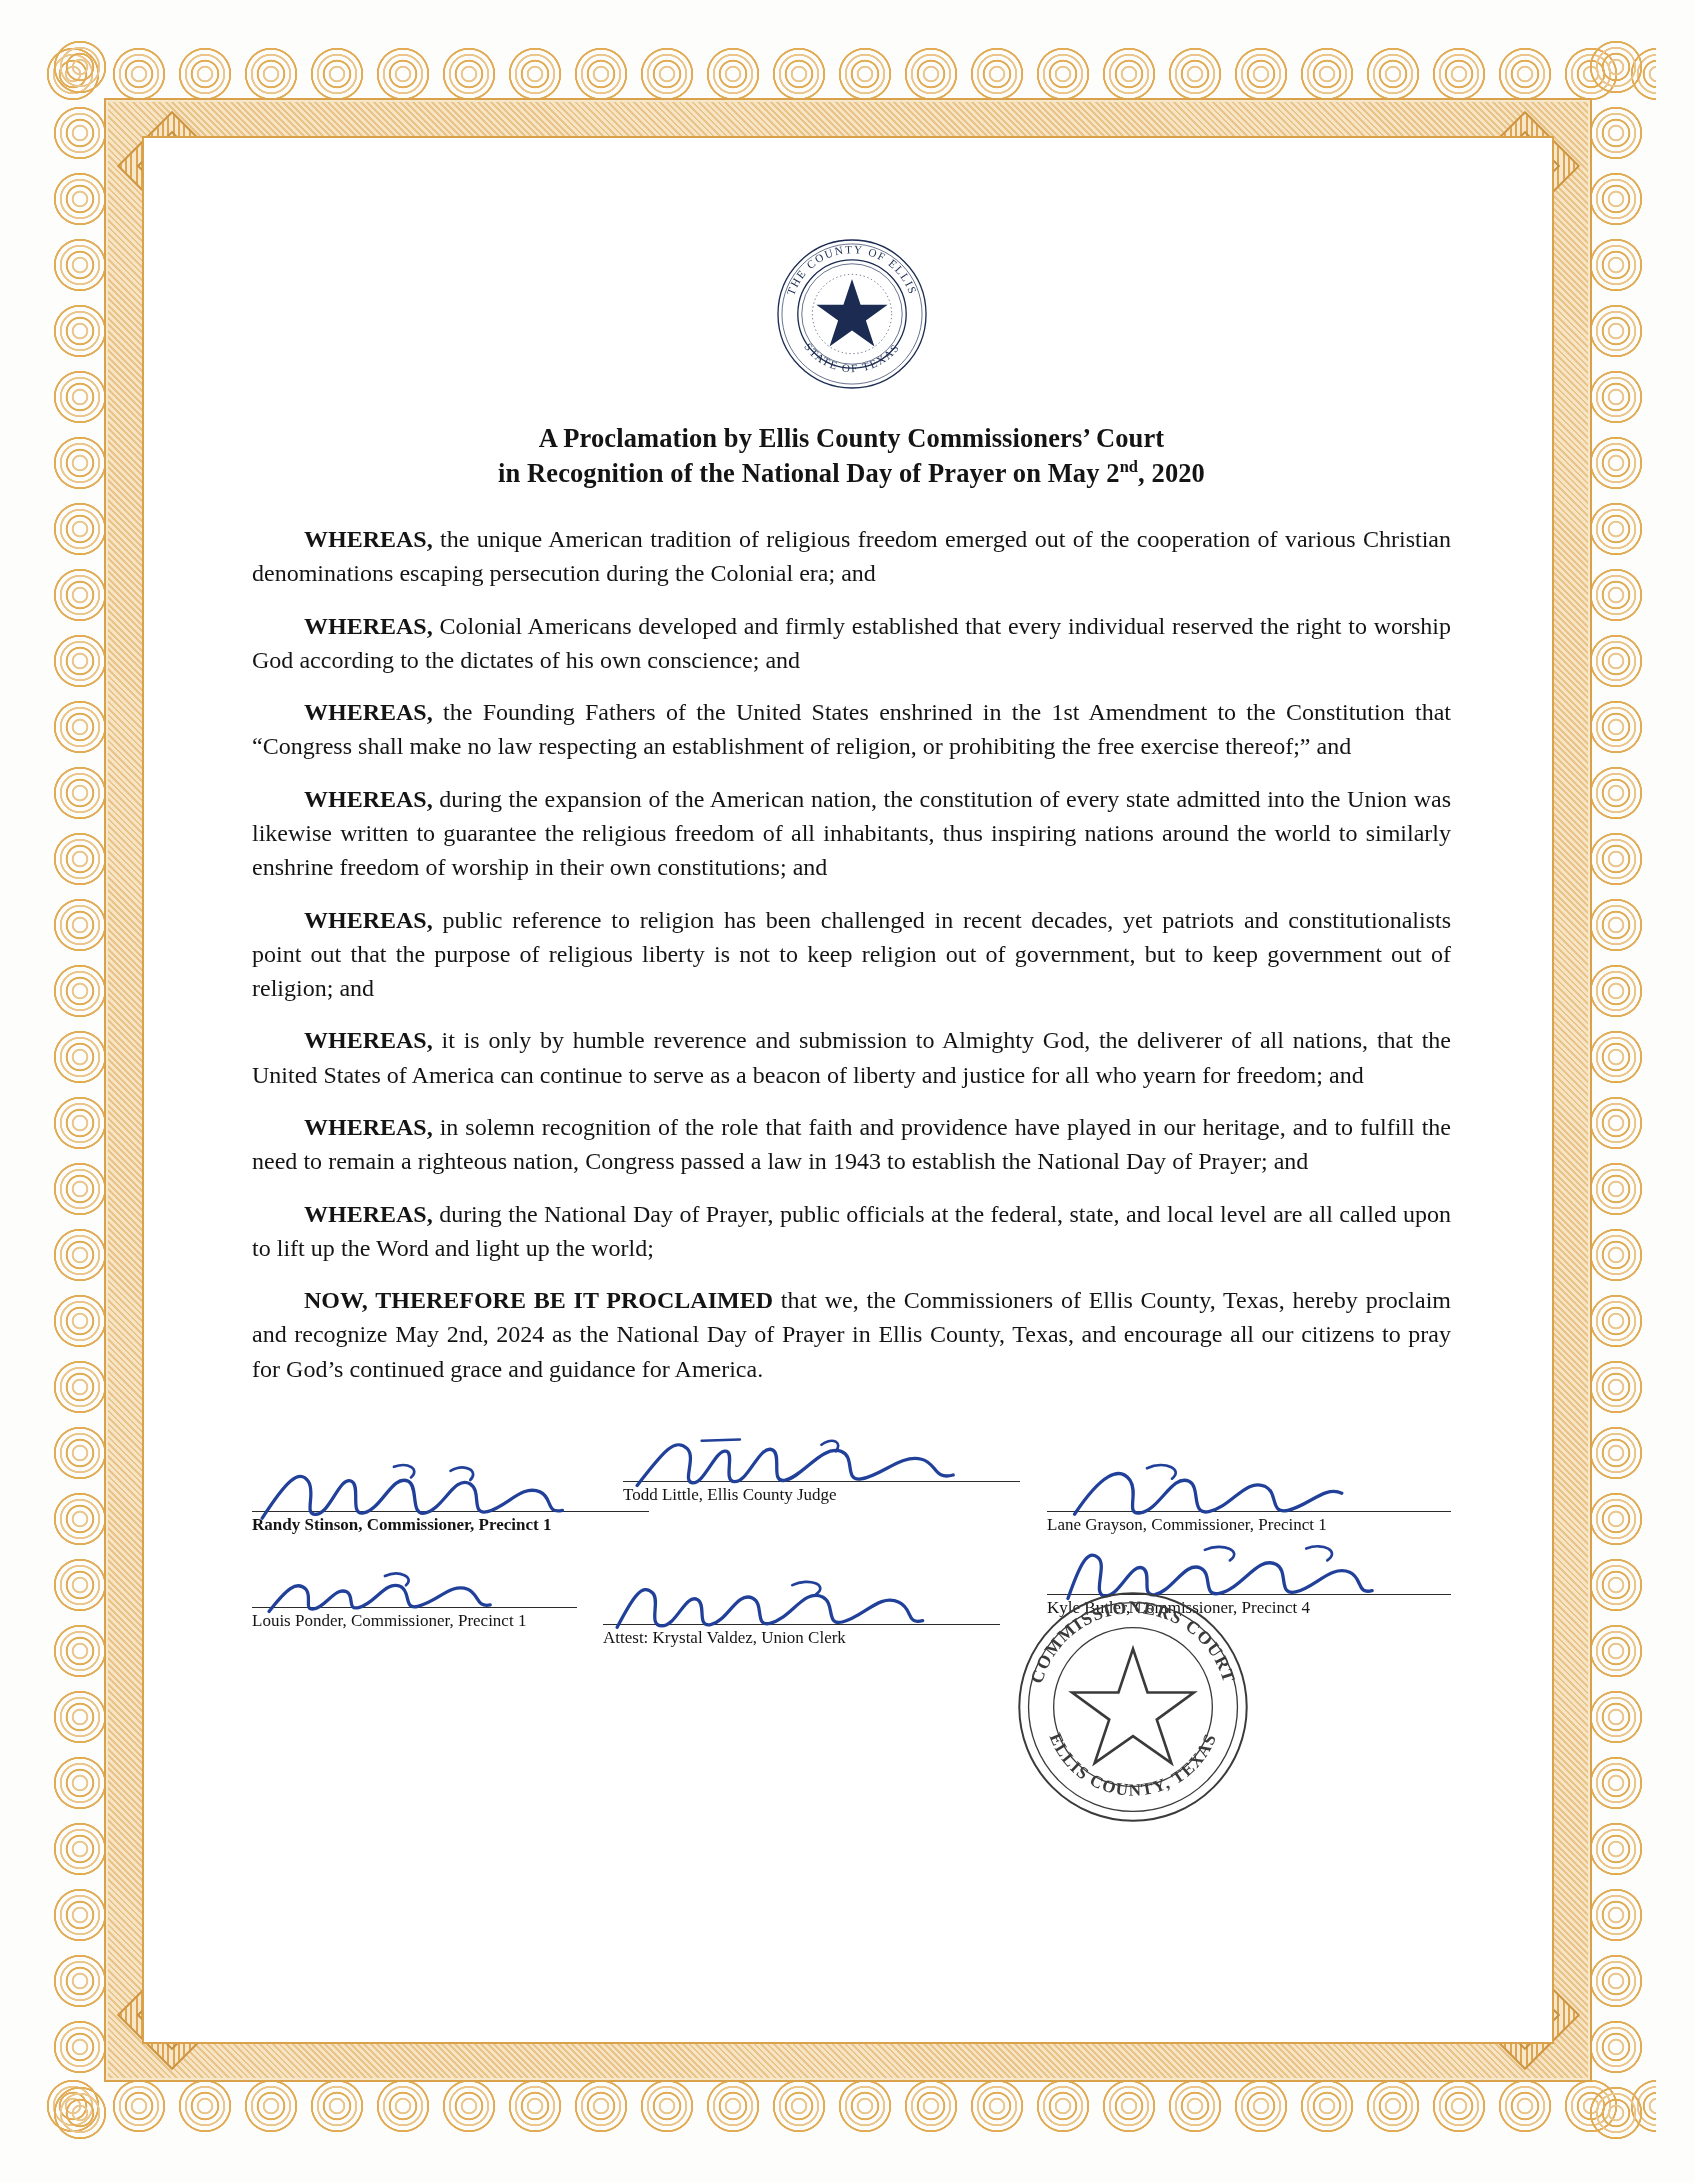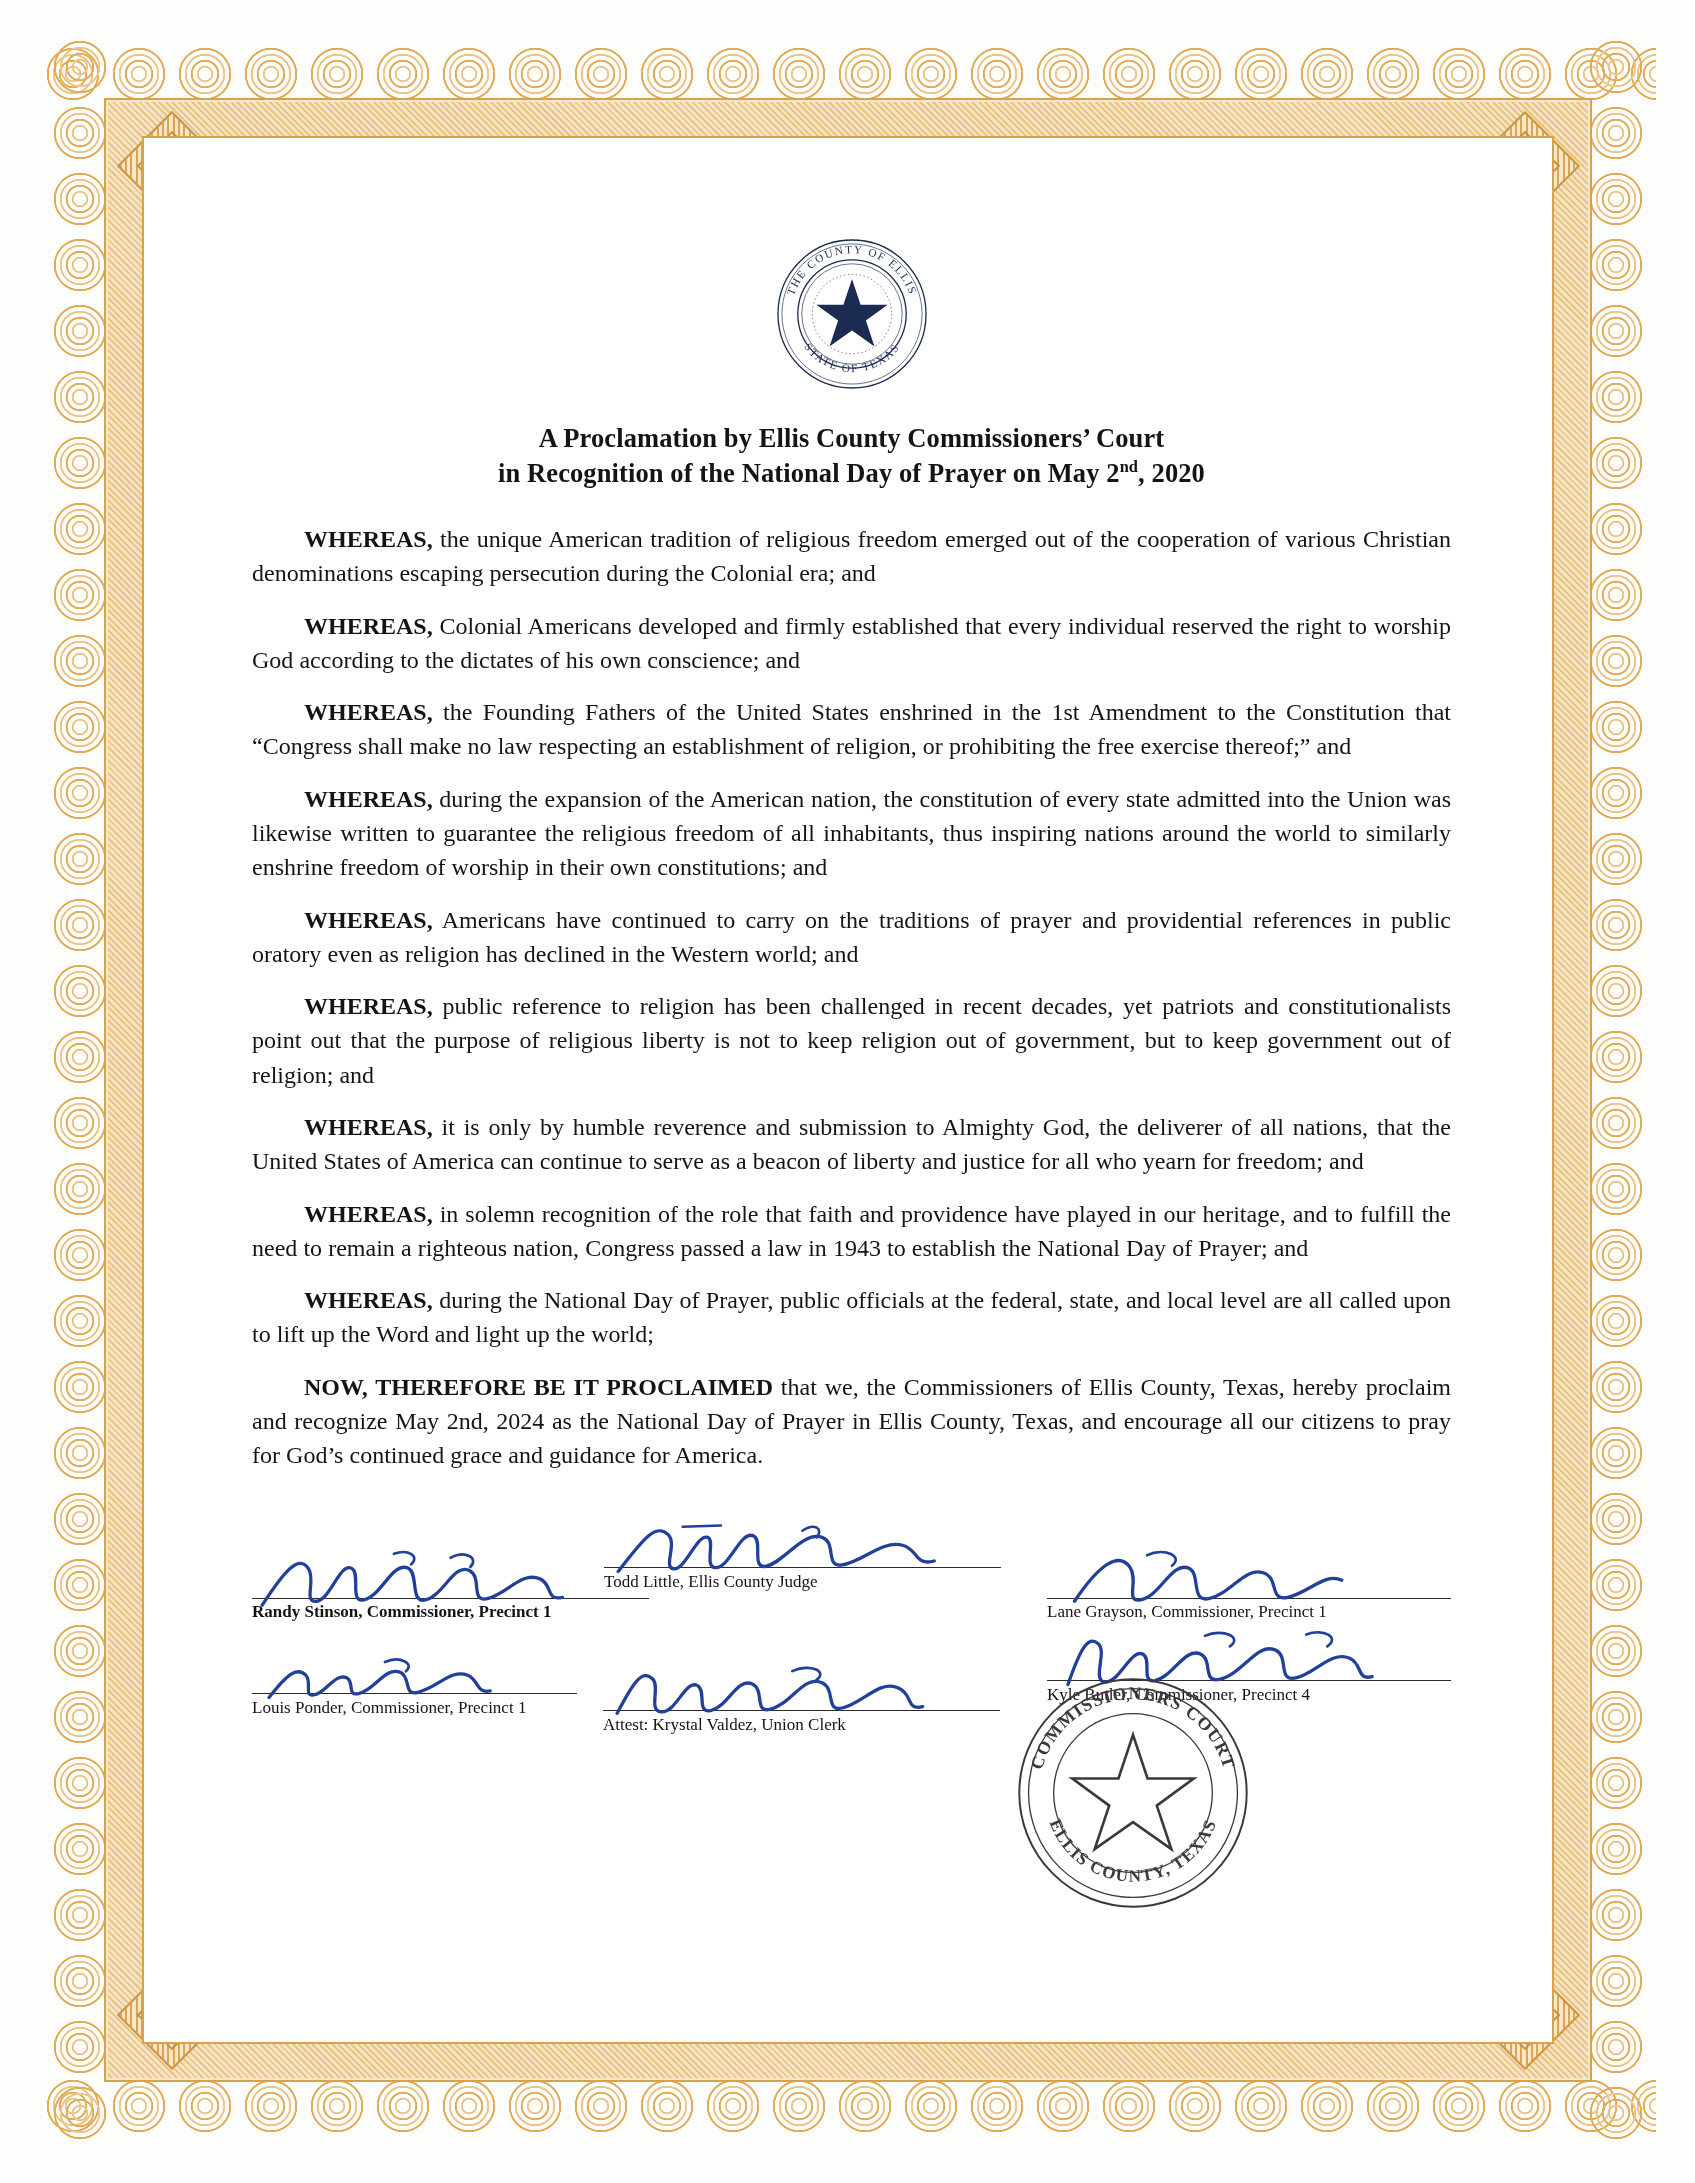--- a/index.html
+++ b/index.html
@@ -149,21 +149,21 @@
     border-bottom: 1.1px solid #2b2b2b;
     height: 57px;
   }
   .sig-label {
     font-size: 17px;
     padding-top: 3.3px;
     white-space: nowrap;
   }
   .sig-center .sig-label { text-align: left; }
 
-  .sig-judge     { left: 352px;  top: 0; width: 397px; }
+  .sig-judge     { left: 371px;  top: 0; width: 397px; }
   .sig-p1        { left: 0px;    top: 30.5px; width: 397px; font-weight: bold; }
   .sig-p2        { left: 795px; top: 30.5px; width: 404px; }
   .sig-p3        { left: 0px;    top: 126px; width: 325px; }
   .sig-p4        { left: 795px; top: 113px; width: 404px; }
   .sig-attest    { left: 351px;  top: 143px; width: 397px; }
 
   .ink {
     position: absolute;
     left: 0;
     bottom: 1.3px;
@@ -233,23 +233,20 @@
     <p class="para">
       <b>WHEREAS,</b><span> Colonial Americans developed and firmly established that every individual reserved the right to worship God according to the dictates of his own conscience; and</span>
     </p>
     <p class="para">
       <b>WHEREAS,</b><span> the Founding Fathers of the United States enshrined in the 1st Amendment to the Constitution that “Congress shall make no law respecting an establishment of religion, or prohibiting the free exercise thereof;” and</span>
     </p>
     <p class="para">
       <b>WHEREAS,</b><span> during the expansion of the American nation, the constitution of every state admitted into the Union was likewise written to guarantee the religious freedom of all inhabitants, thus inspiring nations around the world to similarly enshrine freedom of worship in their own constitutions; and</span>
     </p>
     <p class="para">
-      <b>WHEREAS,</b><span> Americans have continued to carry on the traditions of prayer and providential references in public oratory even as religion has declined in the Western world; and</span>
-    </p>
-    <p class="para">
       <b>WHEREAS,</b><span> public reference to religion has been challenged in recent decades, yet patriots and constitutionalists point out that the purpose of religious liberty is not to keep religion out of government, but to keep government out of religion; and</span>
     </p>
     <p class="para">
       <b>WHEREAS,</b><span> it is only by humble reverence and submission to Almighty God, the deliverer of all nations, that the United States of America can continue to serve as a beacon of liberty and justice for all who yearn for freedom; and</span>
     </p>
     <p class="para">
       <b>WHEREAS,</b><span> in solemn recognition of the role that faith and providence have played in our heritage, and to fulfill the need to remain a righteous nation, Congress passed a law in 1943 to establish the National Day of Prayer; and</span>
     </p>
     <p class="para">
       <b>WHEREAS,</b><span> during the National Day of Prayer, public officials at the federal, state, and local level are all called upon to lift up the Word and light up the world;</span>

